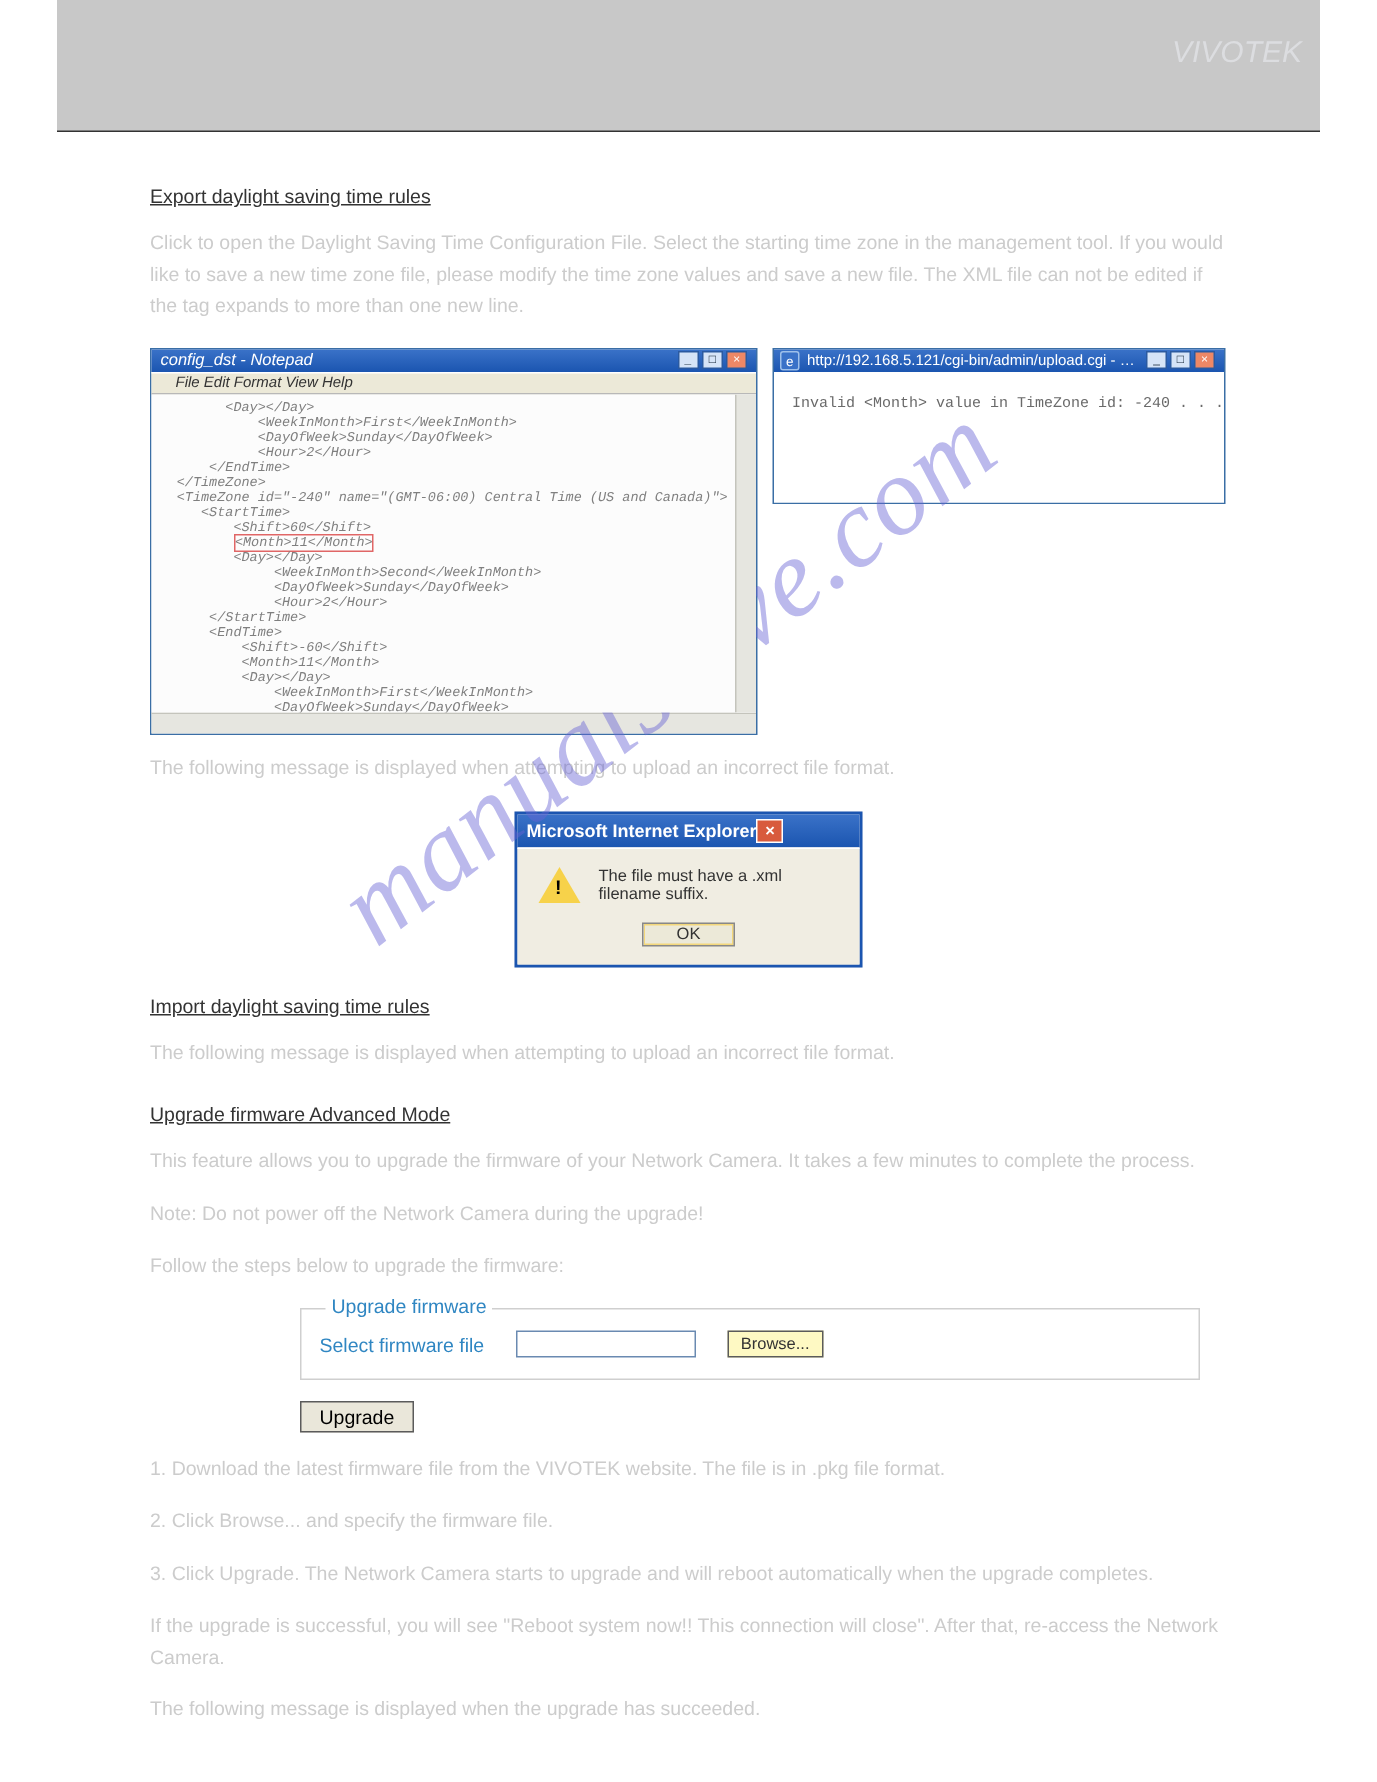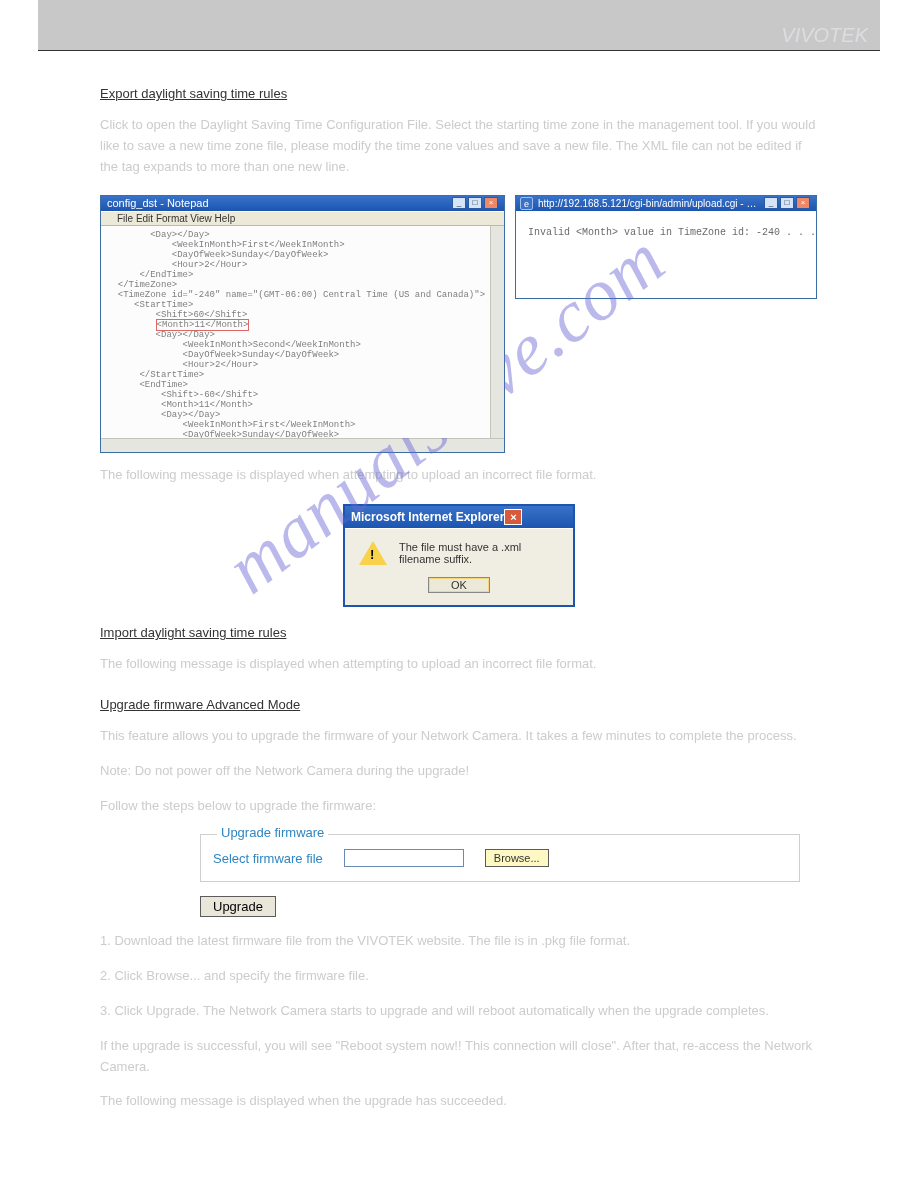--- a/index.html
+++ b/index.html
@@ -6,21 +6,21 @@
   body {
     font-family: Arial, Helvetica, sans-serif;
     font-size: 13px;
     color: #333;
     background: #fff;
     width: 918px;
     position: relative;
   }
   .header-band {
     background: #c8c8c8;
-    height: 51px;
+    height: 88px;
     margin: 0 38px;
     border-bottom: 1px solid #333;
     position: relative;
   }
   .header-title {
     position: absolute;
     right: 12px;
     top: 24px;
     font-style: italic;
     font-size: 20px;
@@ -41,20 +41,21 @@
   .figures-row {
     display: flex;
     gap: 10px;
     margin-top: 18px;
     align-items: flex-start;
   }
   
   .notepad-win {
     width: 405px;
     border: 1px solid #3a6ea5;
+    font-style: italic;
   }
   .np-title {
     background: linear-gradient(#3a72c8,#1b55b0);
     color: #fff;
     font-size: 11px;
     padding: 1px 6px 2px 6px;
     display: flex;
     align-items: center;
     justify-content: space-between;
   }

